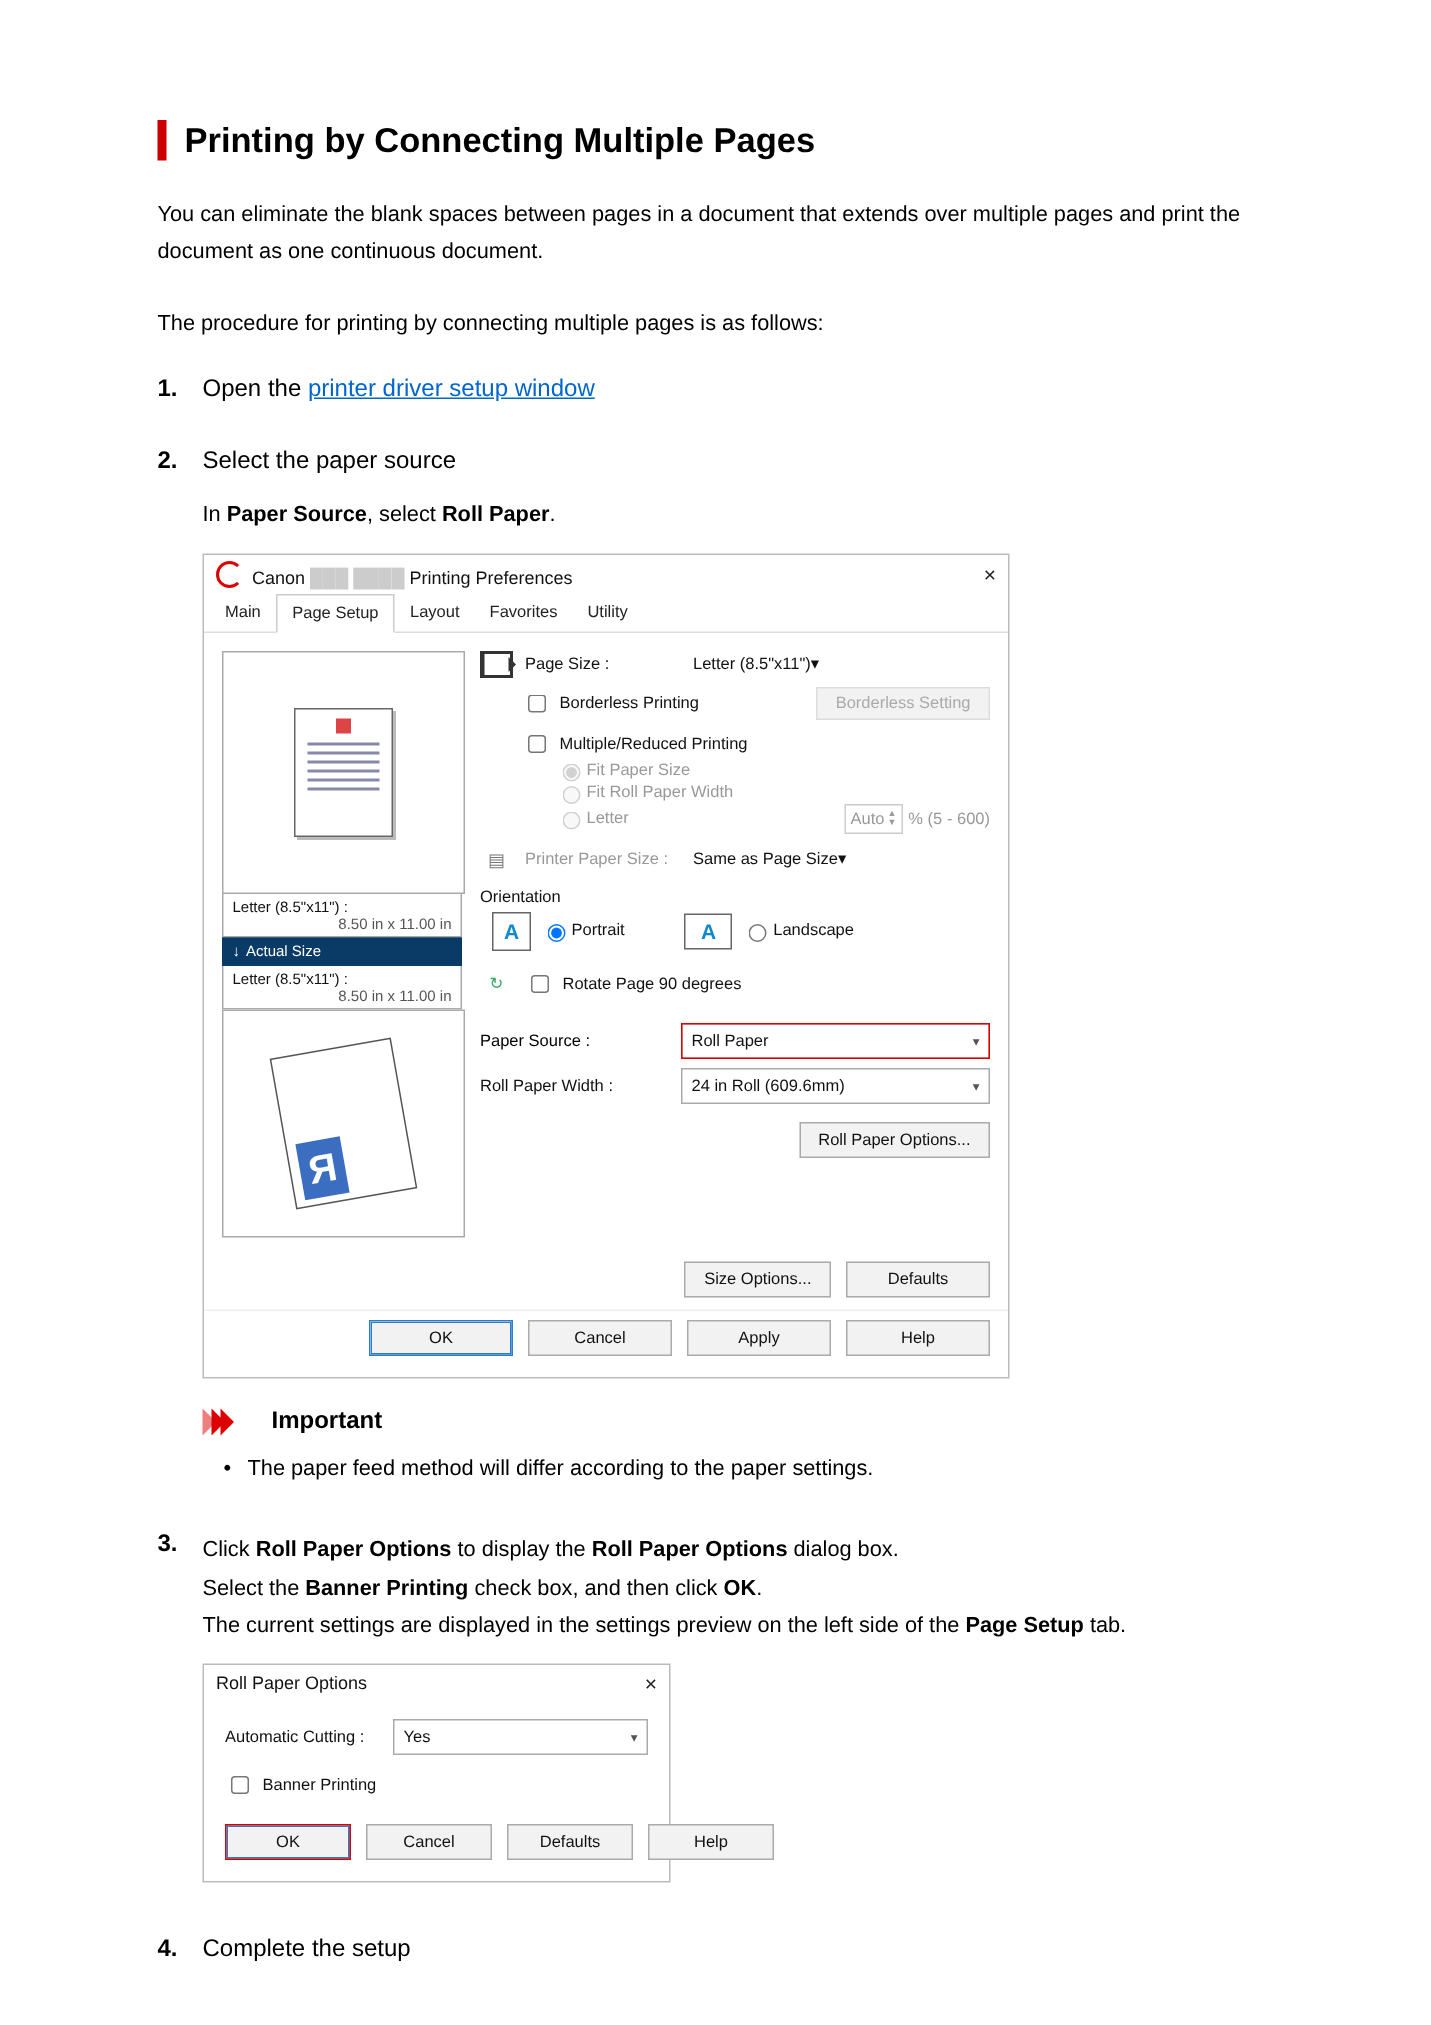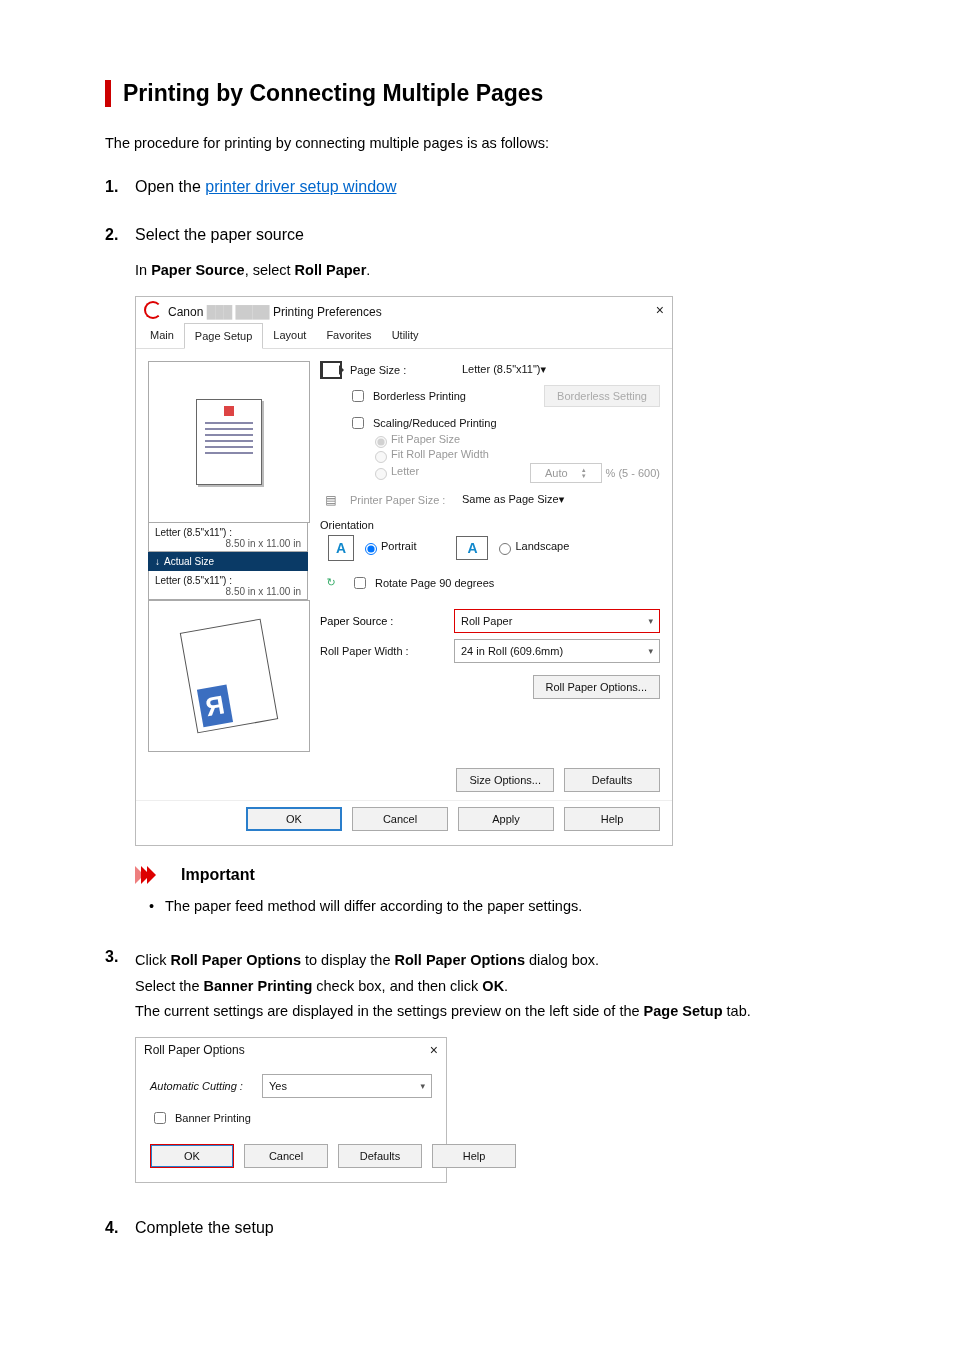--- a/index.html
+++ b/index.html
@@ -240,23 +240,23 @@
     border: 1px solid #aaa;
     background: #f2f2f2;
     height: 22px;
     padding: 0 12px;
     font-size: 11px;
     min-width: 70px;
   }
   .btn.primary { border-color: #2a7ecb; box-shadow: 0 0 0 1px #2a7ecb inset; }
 
   .scaling-box {
-    display: flex; align-items: center; gap: 13px;
+    display: flex; align-items: center; gap: 2px;
     border: 1px solid #ccc; height: 18px; background: #fff;
-    padding: 0 14px;
+    padding: 0 3px;
   }
   .scaling-spin { display: flex; flex-direction: column; font-size: 6px; line-height: 6px; }
 
   .sheet-icon {
     width: 18px; height: 14px;
     border: 2px solid #333;
     border-left-width: 3px;
     background: #fff;
     position: relative;
   }
@@ -276,34 +276,35 @@
   .orient-tile .thumb {
     width: 24px; height: 24px; border: 1px solid #666; display:flex;align-items:center;justify-content:center;font-weight:bold;font-size:14px;color:#18c;
   }
   .orient-tile .thumb.landscape { width: 30px; height: 22px; }
 
   .util-btn-row { display: flex; justify-content: flex-end; gap: 10px; padding: 6px 12px 14px 12px; }
 
   
   .ui-small { width: 310px; }
   .ui-small .body { padding: 12px 14px 14px 14px; display:flex;flex-direction:column;gap:10px; }
-  .ui-small .row .lbl { width: 106px; font-style: italic; }
+  .ui-small .row .lbl { width: 106px; }
   .ui-small .btnrow { display:flex; gap:10px; justify-content:flex-start; margin-top:6px;}
   .ui-small .btnrow .btn { min-width: 58px; }
 
 </style>
 </head>
 <body>
 
 <div class="page">
 
   <div class="title-row">
     <h1>Printing by Connecting Multiple Pages</h1>
   </div>
 
+  <p class="body-para">You can eliminate the blank spaces between pages in a document that extends over multiple pages and print the document as one continuous document.</p>
   <p class="body-para">The procedure for printing by connecting multiple pages is as follows:</p>
 
   <div class="steps">
 
     <div class="step">
       <div class="step-num">1.</div>
       <p class="step-head">
         <span>Open the </span><a href="#" class="link">printer driver setup window</a>
       </p>
     </div>
@@ -384,21 +385,21 @@
               <label class="check">
                   <input type="checkbox" style="">
                   <span>Borderless Printing</span>
                 </label>
               <div class="btn" style="margin-left:auto;color:#aaa;border-color:#ddd;height:20px">Borderless Setting</div>
             </div>
 
             <div style="padding-left:28px">
               <label class="check">
                   <input type="checkbox" style="">
-                  <span>Scaling/Reduced Printing</span>
+                  <span>Multiple/Reduced Printing</span>
                 </label>
               <div style="padding-left:22px">
                 <div class="radio muted mutedrow"><input type="radio" checked="" disabled="" style=""><span class="muted">Fit Paper Size</span></div>
                 <div class="radio muted mutedrow"><input type="radio" disabled="" style=""><span class="muted">Fit Roll Paper Width</span></div>
                 <div style="display:flex;align-items:center;gap:14px">
                   <div class="radio muted mutedrow"><input type="radio" disabled="" style=""><span class="muted">Letter</span></div>
                   <div style="margin-left:auto;display:flex;align-items:center;gap:4px" class="muted">
                     <div class="scaling-box">
                       <span>Auto</span>
                       <span class="scaling-spin">

